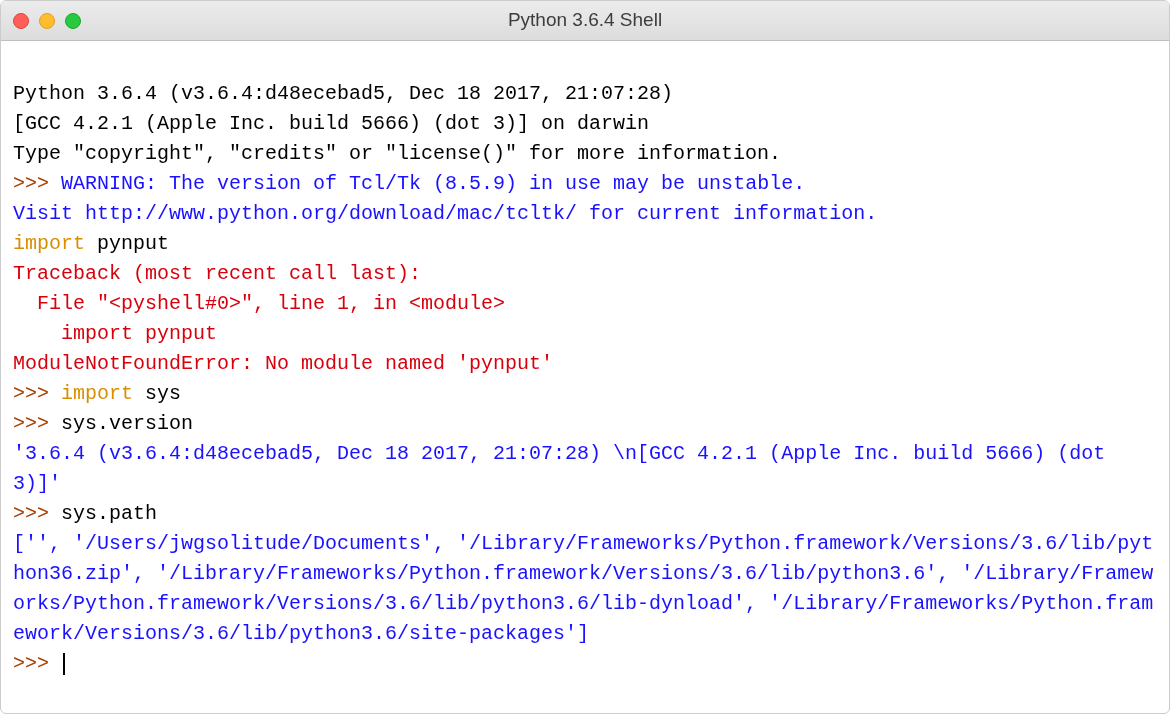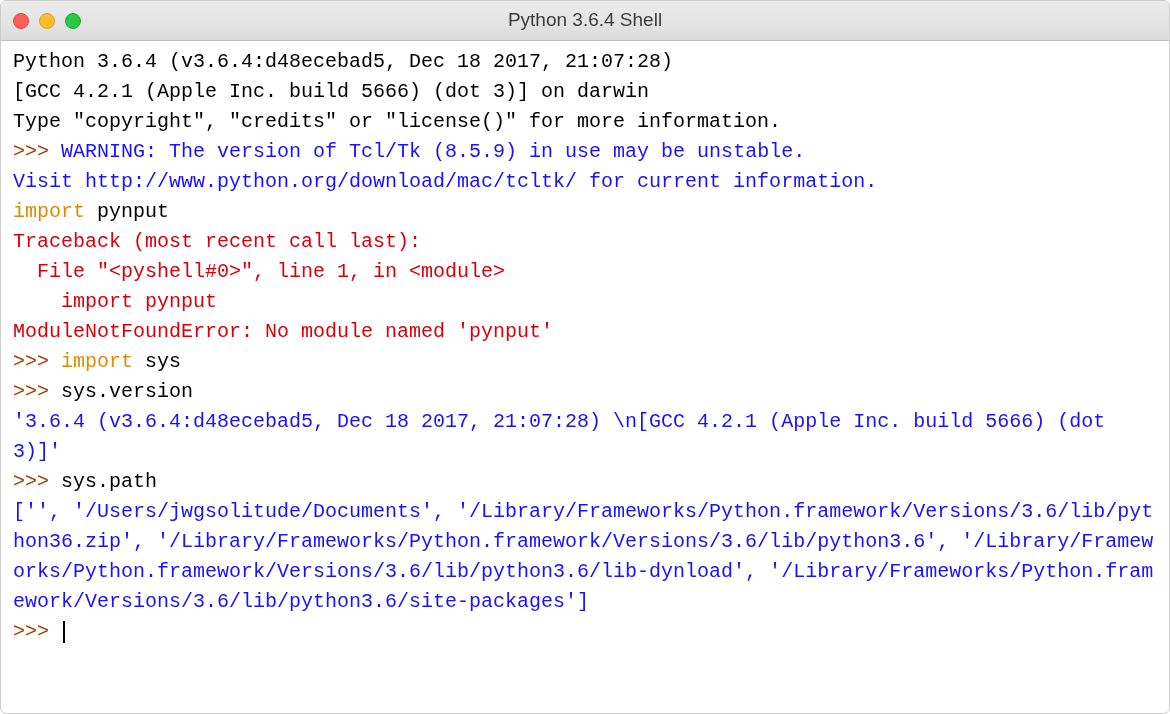--- a/index.html
+++ b/index.html
@@ -56,20 +56,21 @@
     color: #3d3d3d;
     pointer-events: none;
   }
   .term {
     flex: 1 1 auto;
     padding: 6px 12px 6px 12px;
     white-space: pre-wrap;
     word-break: break-all;
     color: #000;
     overflow: hidden;
+    margin-top: 32px;
   }
   .prompt { color: #a83e00; }   
   .warn   { color: #1a11ff; }   
   .err    { color: #d8000c; }   
   .kw     { color: #d98e00; }   
   .out    { color: #1a11ff; }   
   .cursor {
     display: inline-block;
     width: 2px;
     height: 22px;

